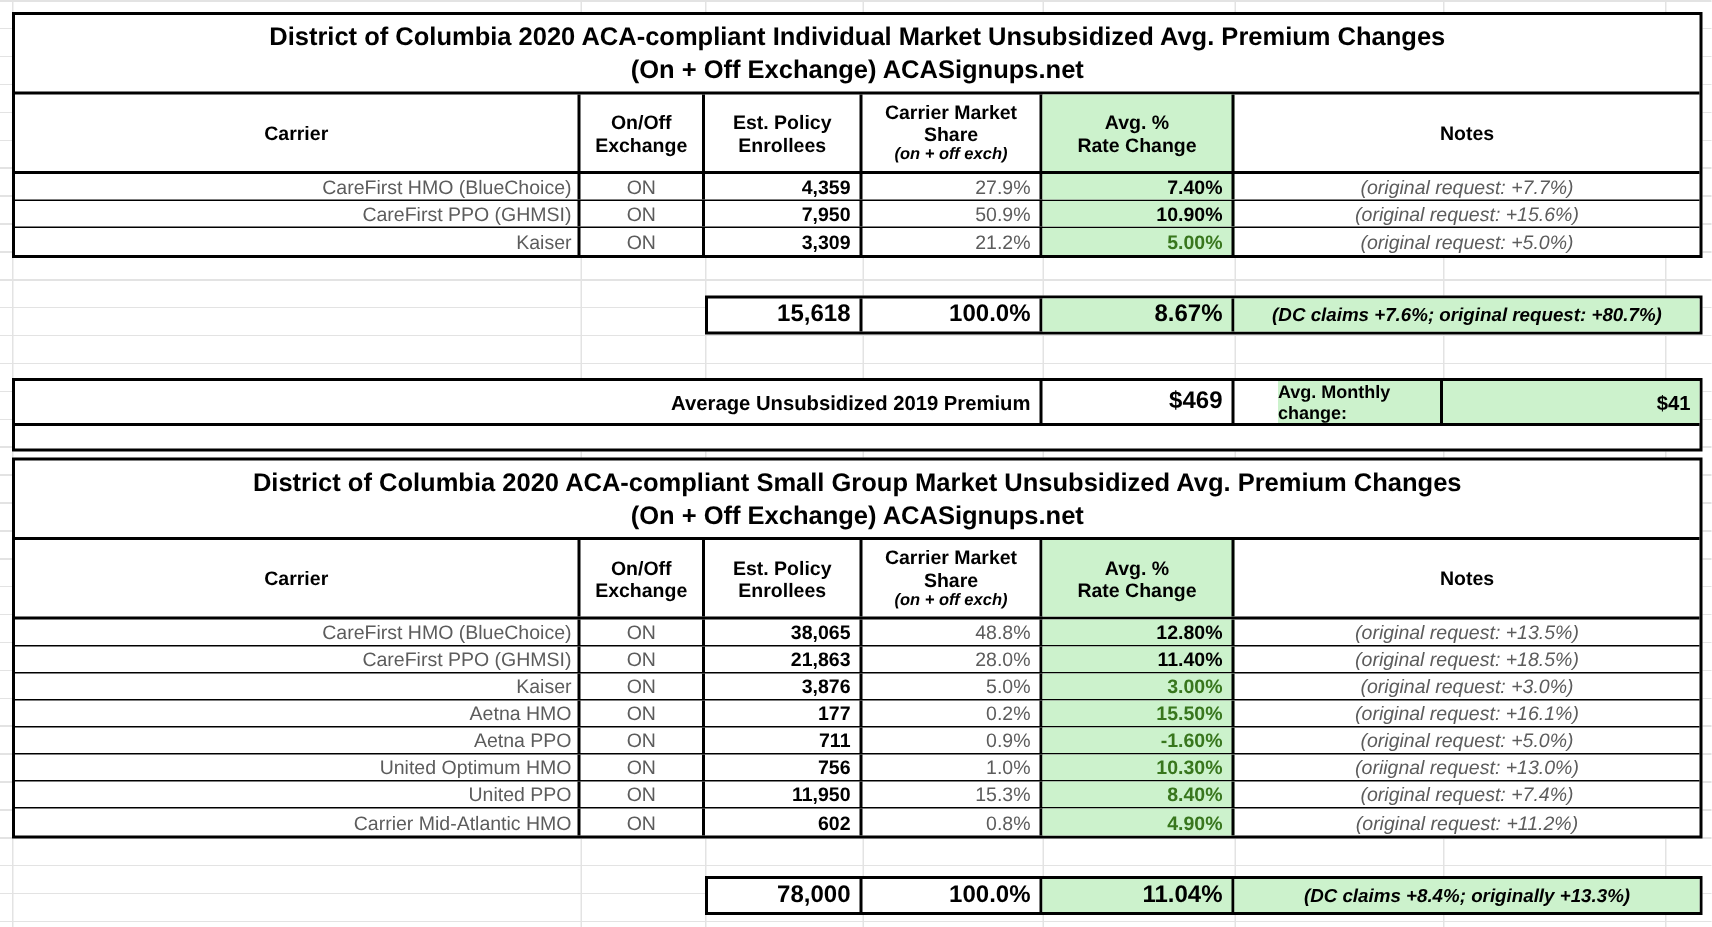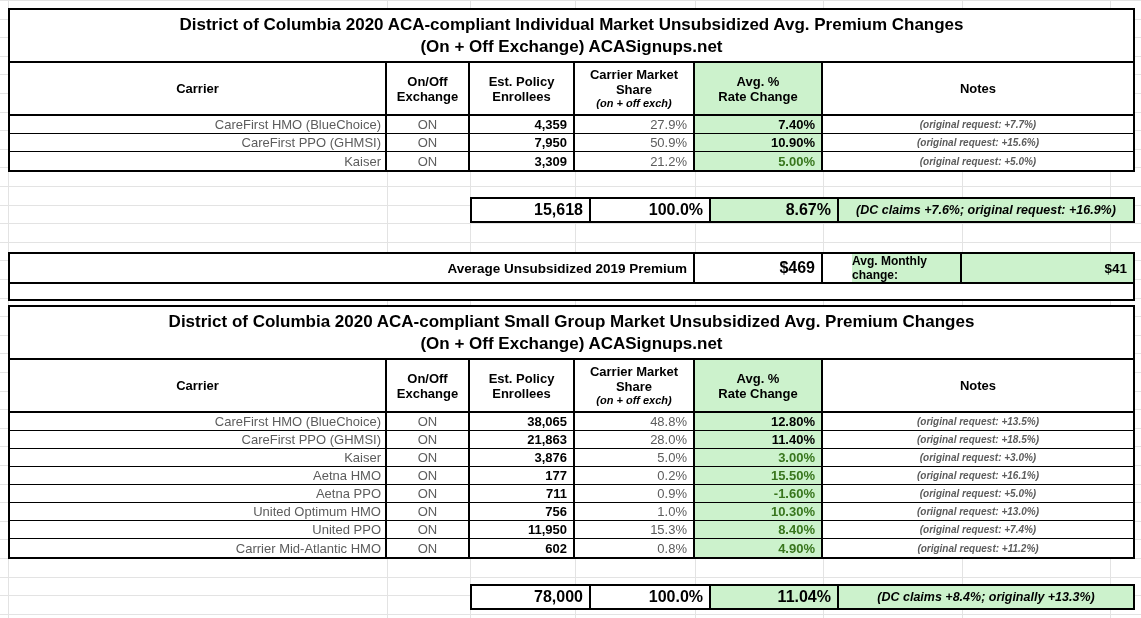--- a/index.html
+++ b/index.html
@@ -44,24 +44,24 @@
          border-bottom: 1px solid #000; }
   .row:last-child { border-bottom: none; }
   .cell { display: flex; align-items: center; font-size: 13px; border-right: 2px solid #000; overflow: hidden; }
   .cell:last-child { border-right: none; }
   .carrier { justify-content: flex-end; color: #5c5c5c; padding-right: 4px; }
   .exch { justify-content: center; color: #5c5c5c; text-align: center; }
   .enroll { justify-content: flex-end; font-weight: bold; padding-right: 6px; }
   .share { justify-content: flex-end; color: #5c5c5c; padding-right: 6px; }
   .rate { justify-content: flex-end; font-weight: bold; padding-right: 6px; background: #ccf2cc; }
   .rg { color: #38761d; }
-  .note { justify-content: center; font-style: italic; color: #5c5c5c; font-size: 10px; font-weight: bold; }
+  .note { justify-content: center; font-style: italic; color: #5c5c5c; font-size: 13px; }
 
   .totals { position: absolute; left: 470px; width: 665px; height: 26px; border: 2px solid #000;
-            display: grid; grid-template-columns: 103px 120px 128px 1fr; background: #fff; padding-left: 16px; }
+            display: grid; grid-template-columns: 103px 120px 128px 1fr; background: #fff; }
   #totals1 { top: 197px; }
   #totals2 { top: 584px; }
   .tc { display: flex; align-items: center; justify-content: flex-end; font-weight: bold; font-size: 16px;
         padding-right: 6px; border-right: 2px solid #000; }
   .tnote { justify-content: center; font-size: 12.5px; font-style: italic; padding-right: 0;
            border-right: none; background: #ccf2cc; }
 
   .premium { position: absolute; left: 8px; top: 252px; width: 1127px; height: 49px; border: 2px solid #000;
              display: grid; grid-template-rows: 1fr 1fr; background: #fff; }
   .prow { display: grid; grid-template-columns: 685px 128px 139px 1fr; }
@@ -121,21 +121,21 @@
       <div class="cell share">21.2%</div>
       <div class="cell rate rg">5.00%</div>
       <div class="cell note">(original request: +5.0%)</div>
     </div>
   </div>
 
   <div class="totals" id="totals1">
     <div class="tc">15,618</div>
     <div class="tc">100.0%</div>
     <div class="tc green-bg">8.67%</div>
-    <div class="tc tnote">(DC claims +7.6%; original request: +16.9%)</div>
+    <div class="tc tnote">(DC claims +7.6%; original request: +80.7%)</div>
   </div>
 
   <div class="premium">
     <div class="prow">
       <div class="pc plabel">Average Unsubsidized 2019 Premium</div>
       <div class="pc pval">$469</div>
       <div class="pc pchg green-bg">Avg. Monthly change:</div>
       <div class="pc pchgval green-bg">$41</div>
     </div>
   </div>

